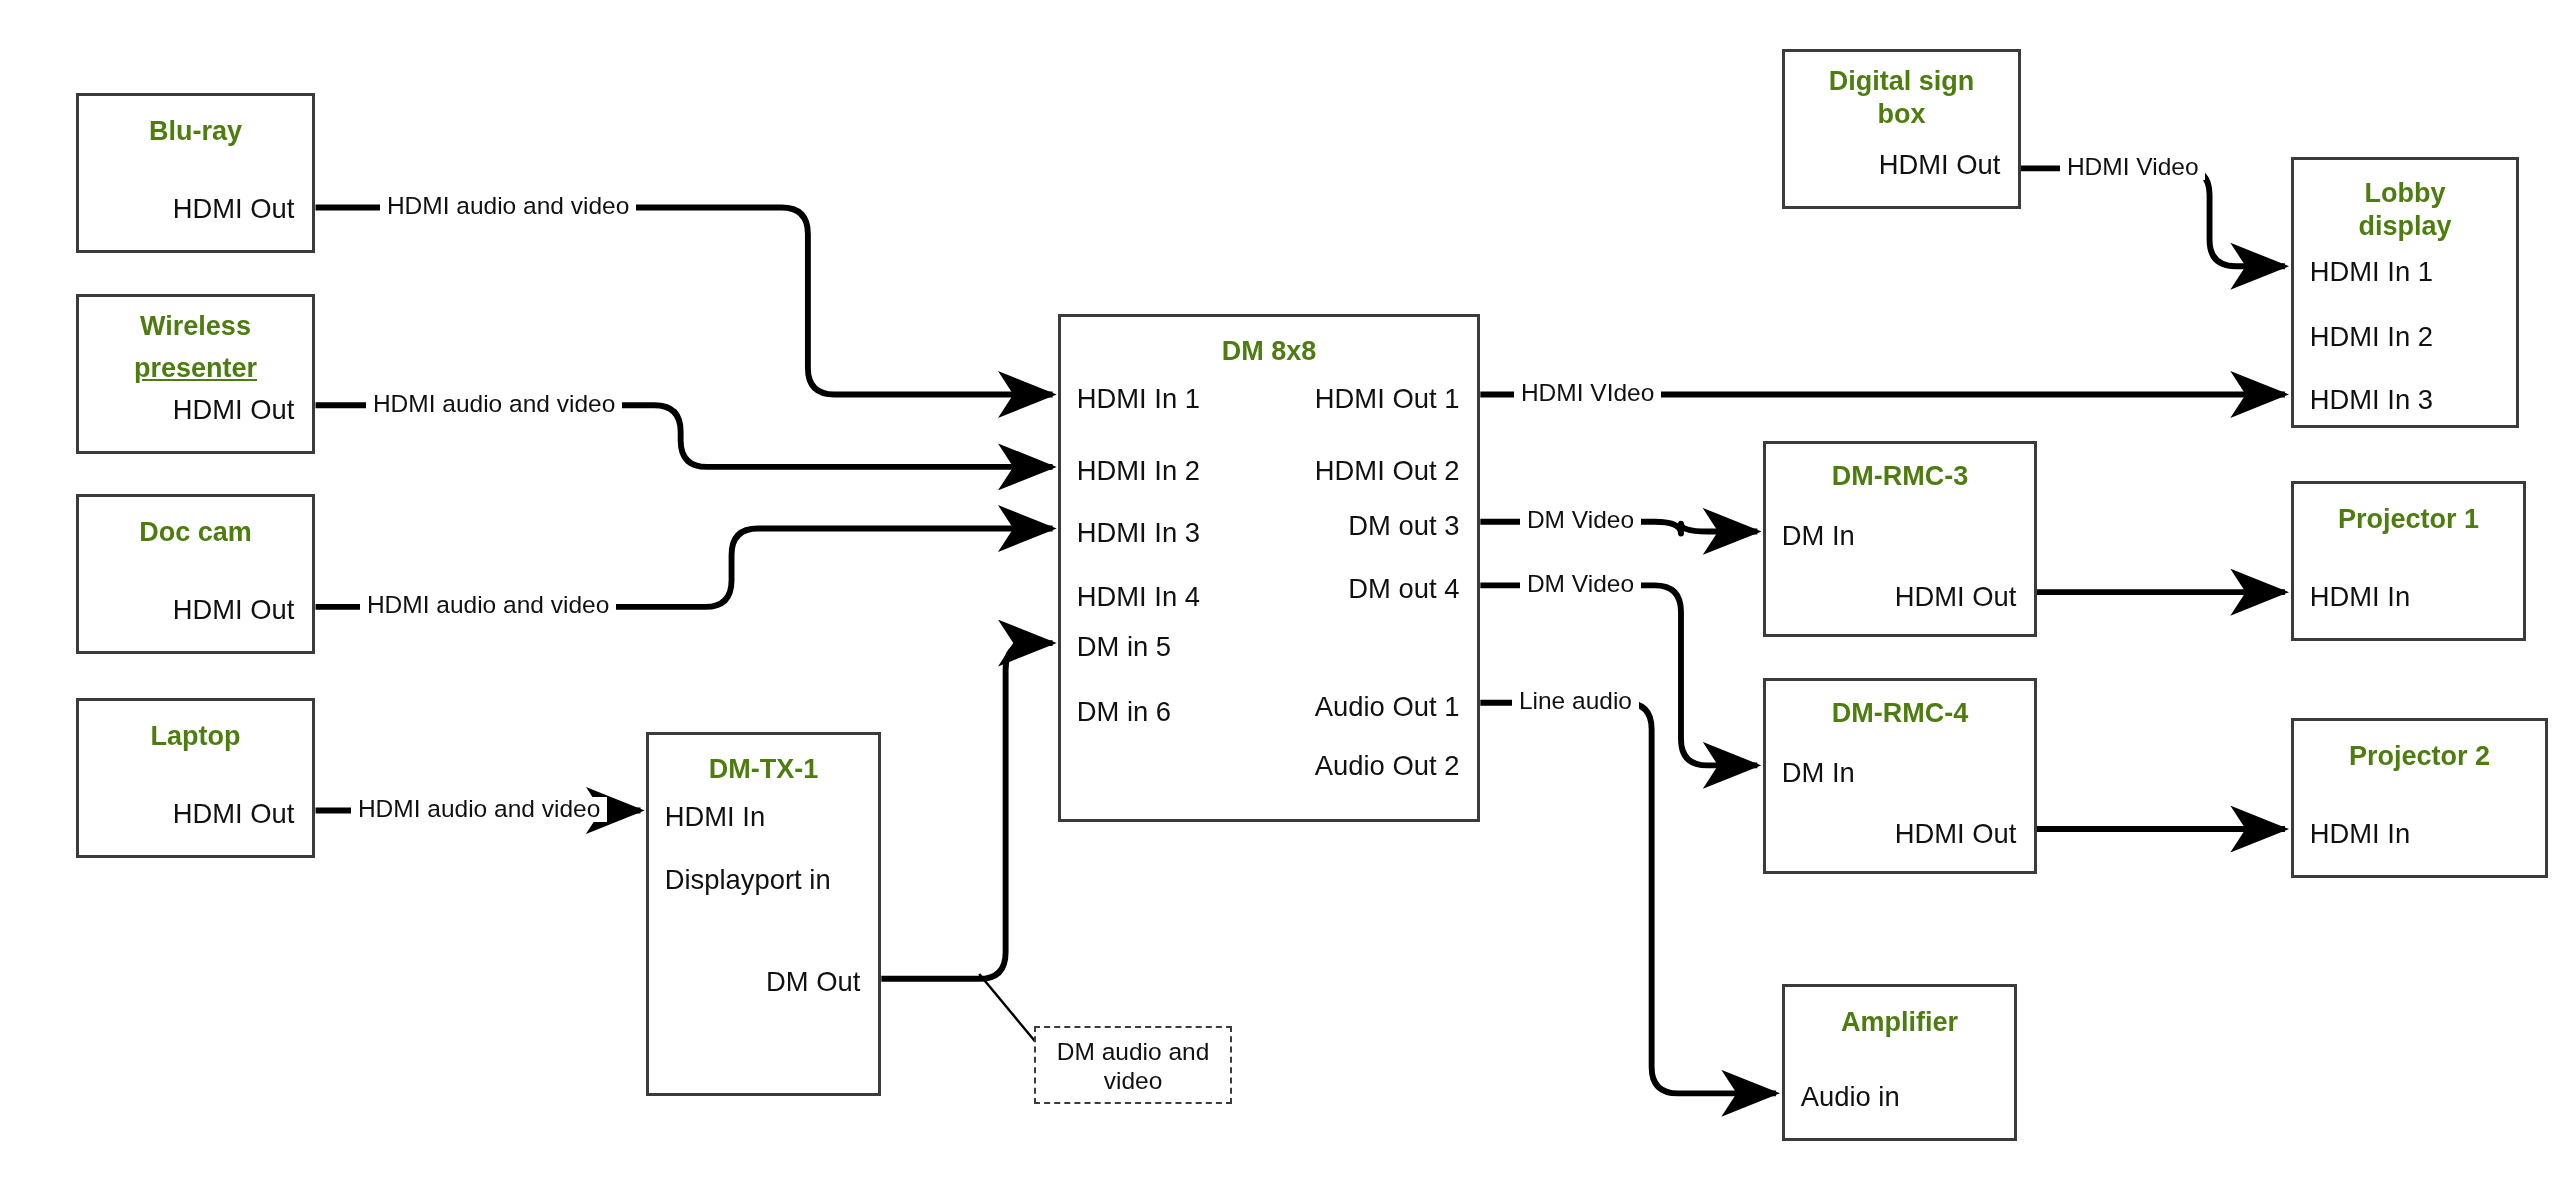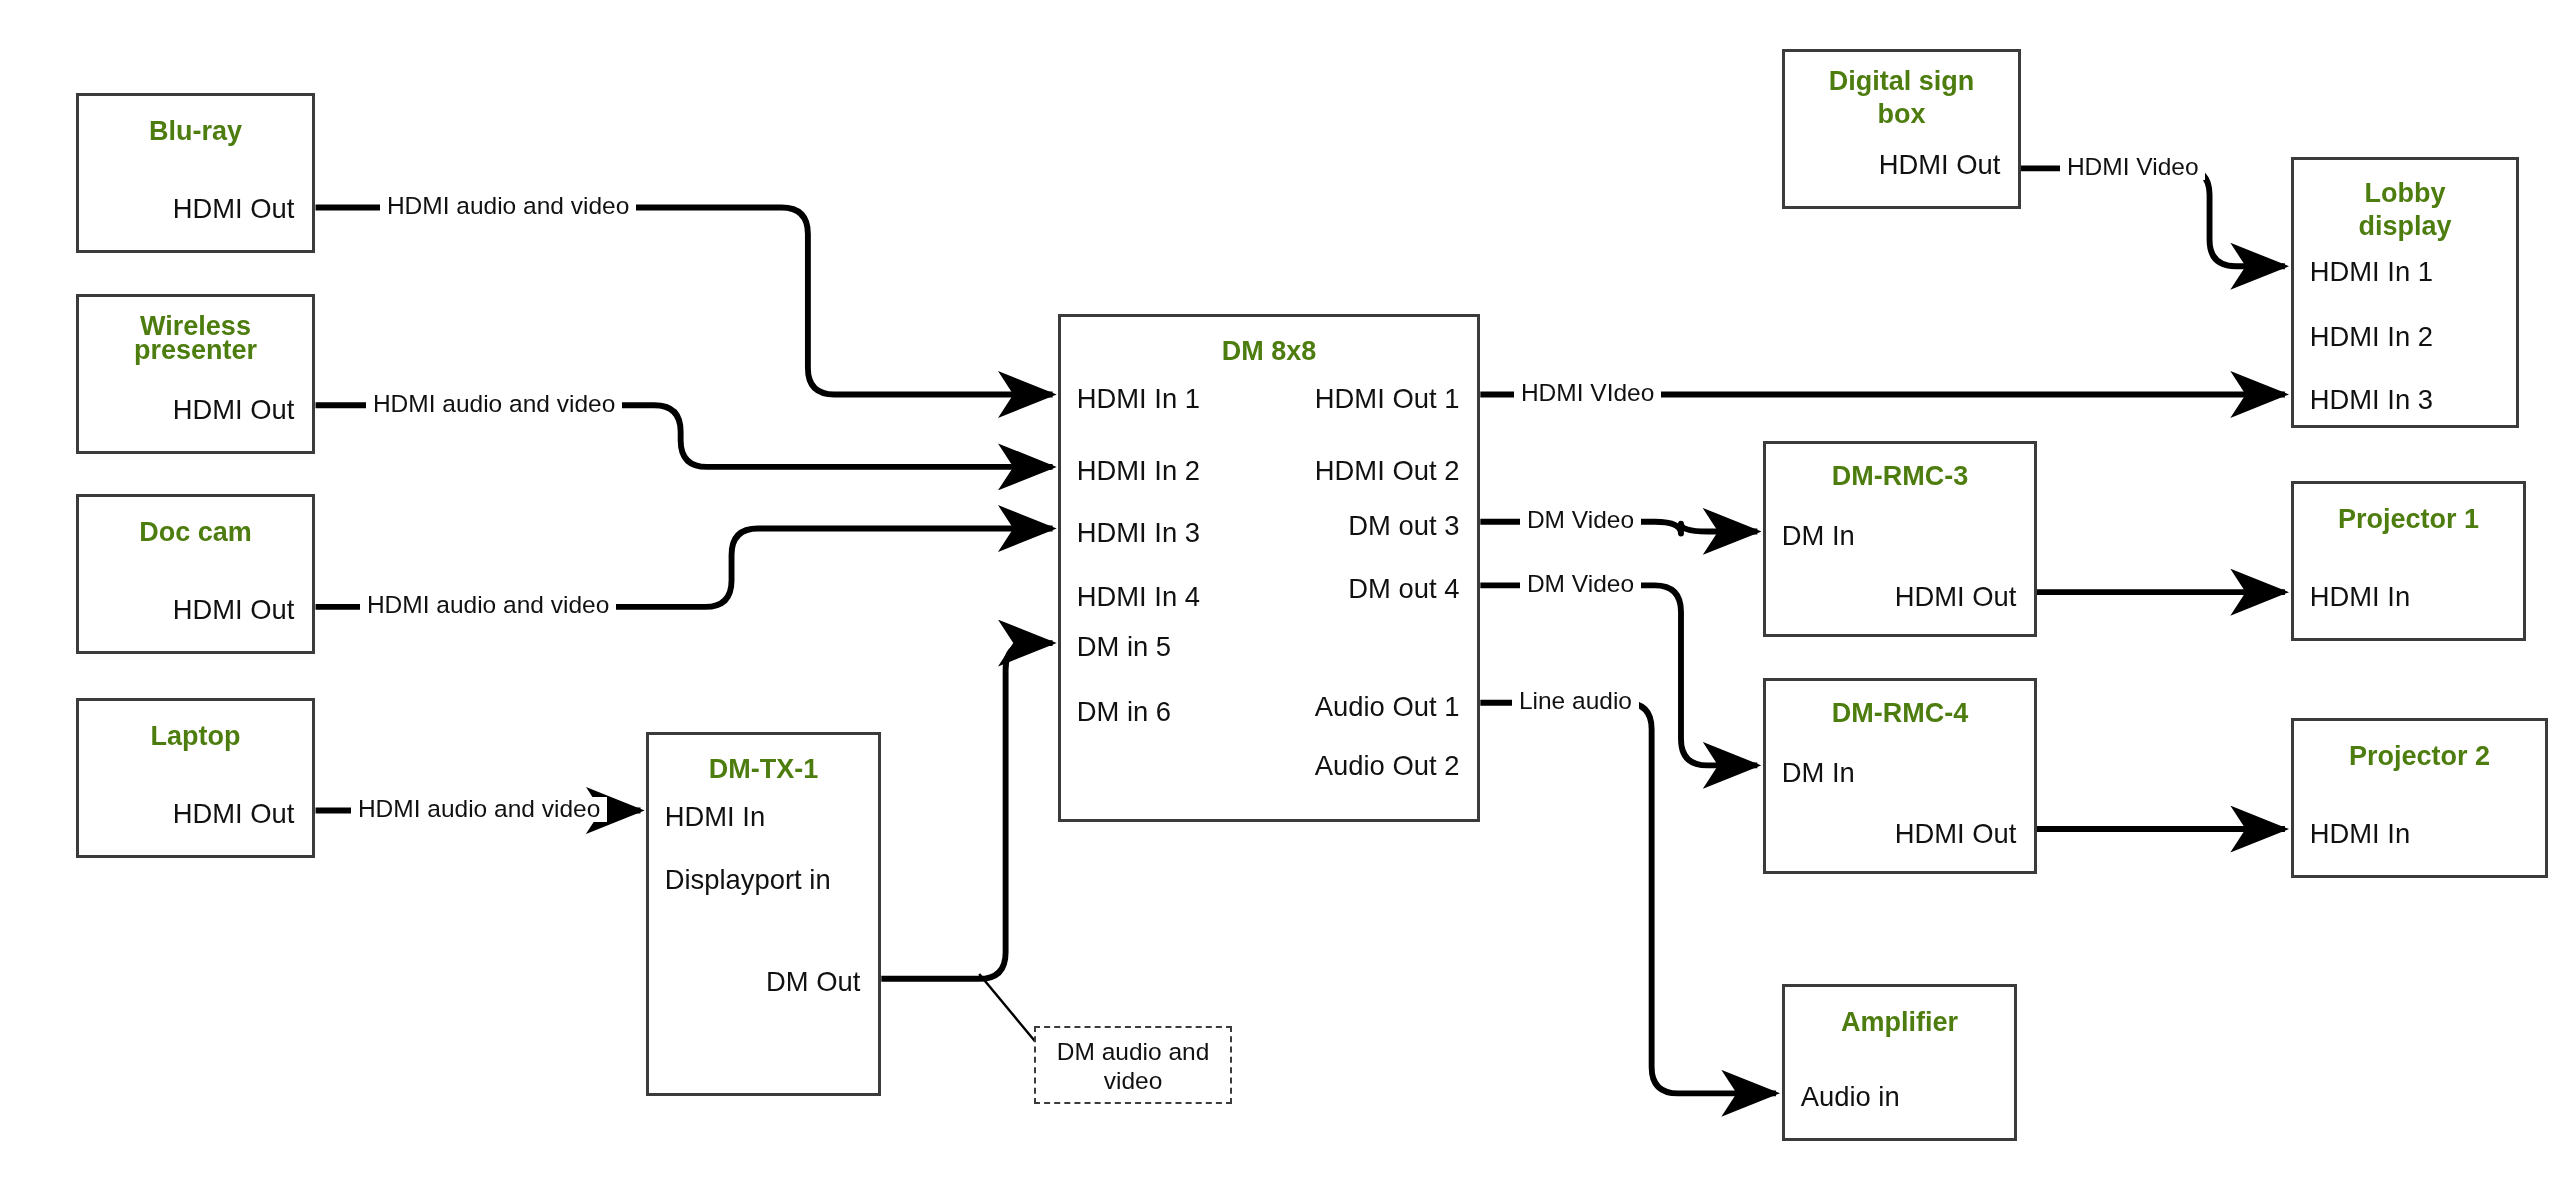--- a/index.html
+++ b/index.html
@@ -133,21 +133,21 @@
 
   <div class="wire-label" style="left:1512px; top:689px;">Line audio</div>
 
   <div class="node" style="left:76px; top:93px; width:239px; height:160px;">
     <div class="node-title" style="top:19.6px;">Blu-ray</div>
     <div class="port right" style="top:99px;">HDMI Out</div>
   </div>
 
   <div class="node" style="left:76px; top:294px; width:239px; height:160px;">
     <div class="node-title" style="top:13.7px;">Wireless</div>
-    <div class="node-title" style="top:38px;">presenter</div>
+    <div class="node-title" style="top:56px;text-decoration:underline;">presenter</div>
     <div class="port right" style="top:99px;">HDMI Out</div>
   </div>
 
   <div class="node" style="left:76px; top:494px; width:239px; height:160px;">
     <div class="node-title" style="top:19.6px;">Doc cam</div>
     <div class="port right" style="top:99px;">HDMI Out</div>
   </div>
 
   <div class="node" style="left:76px; top:698px; width:239px; height:160px;">
     <div class="node-title" style="top:19.6px;">Laptop</div>

